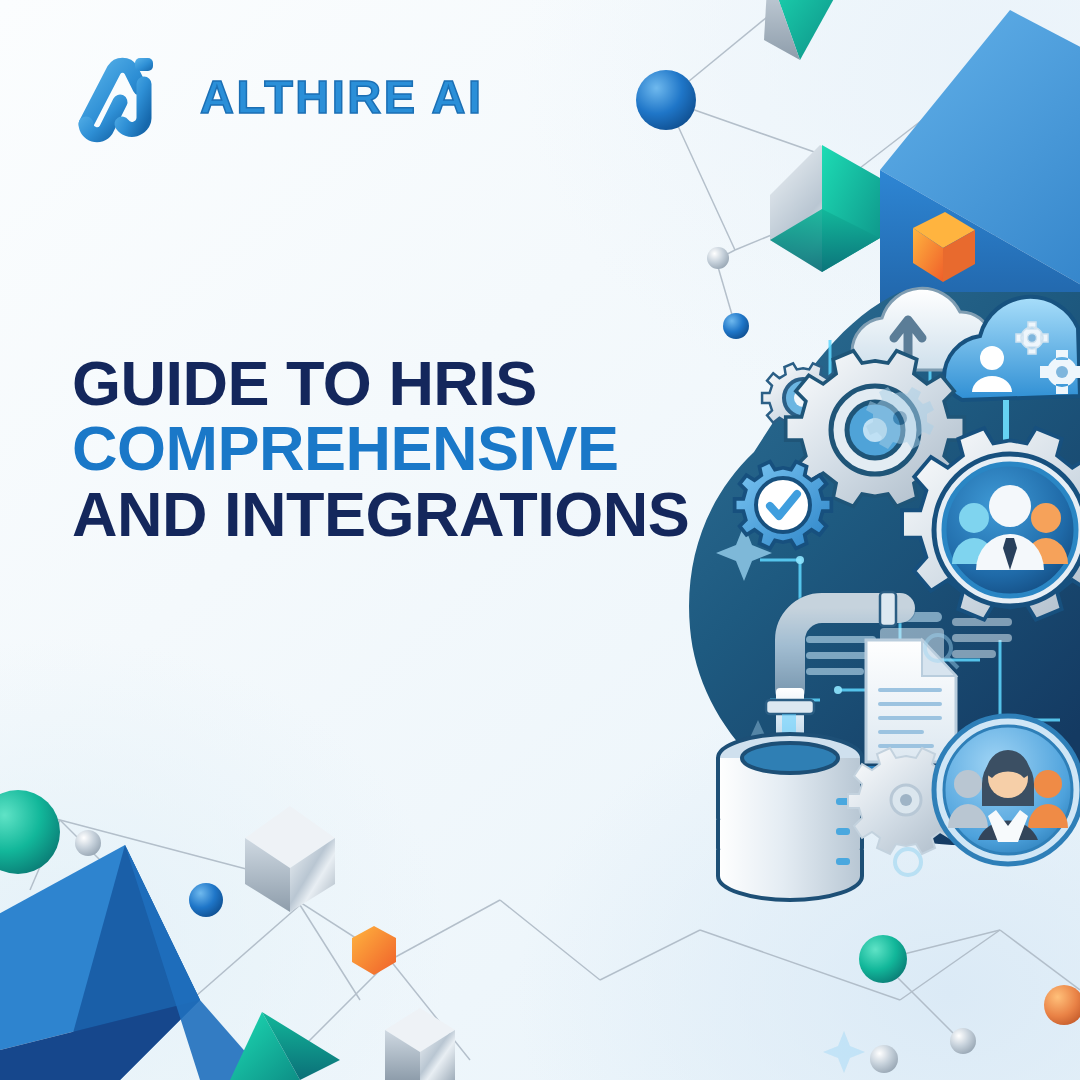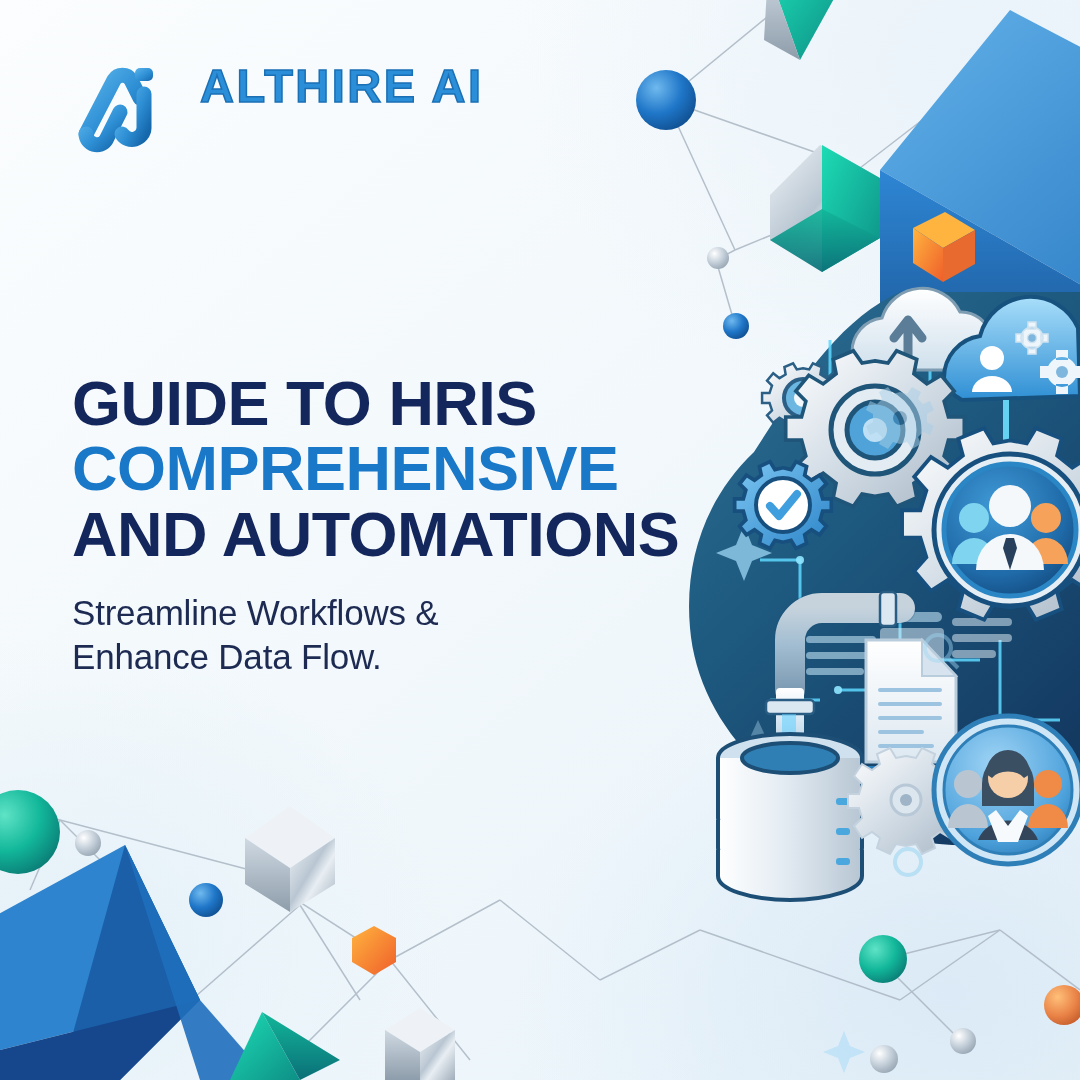--- a/index.html
+++ b/index.html
@@ -25,21 +25,21 @@
     font-size:63px;margin:0 0 3px 0;white-space:nowrap;
     text-shadow:0 1px 0 rgba(255,255,255,.35);
   }
   .hl.blue{color:#1a78c8;}
   .hl.navy{color:#14275c;}
   .sub{
     margin:26px 0 0 0;color:#1d2a52;font-size:35px;line-height:1.25;
     font-weight:400;letter-spacing:-0.2px;
   }
   .sub span{display:block;}
-  .logo{position:absolute;z-index:6;left:74px;top:58px;display:flex;align-items:flex-start;gap:16px;}
+  .logo{position:absolute;z-index:6;left:74px;top:48px;display:flex;align-items:center;gap:16px;}
   .logo-word{
     font-size:47px;font-weight:700;letter-spacing:2.5px;
     color:#2a8fd8;-webkit-text-stroke:1.5px #1b6fb4;
   }
 </style>
 </head>
 <body>
 
 <div class="canvas">
 
@@ -471,22 +471,18 @@
       </defs>
       <path d="M12,76 L40,22 a10,10 0 0 1 17,0 L66,40" fill="none" stroke="url(#lgMark)" stroke-width="15" stroke-linecap="round" stroke-linejoin="round"></path>
       <path d="M12,76 a11,11 0 0 0 20,6 L46,54" fill="none" stroke="url(#lgMark)" stroke-width="15" stroke-linecap="round" stroke-linejoin="round"></path>
       <path d="M70,36 L70,70 a12,12 0 0 1 -22,6" fill="none" stroke="url(#lgMark)" stroke-width="15" stroke-linecap="round" stroke-linejoin="round"></path>
       <rect x="61" y="10" width="18" height="13" rx="5" fill="url(#lgMark)"></rect>
     </svg>
     <div class="logo-word" style="color: rgb(42, 143, 216);">ALTHIRE AI</div>
   </div>
 
   <div class="text-col">
-    <h1 class="hl navy" style="color: rgb(20, 39, 92); margin-top: 20px;">GUIDE TO HRIS</h1>
+    <h1 class="hl navy" style="color: rgb(20, 39, 92);">GUIDE TO HRIS</h1>
     <h1 class="hl blue" style="color: rgb(26, 120, 200);">COMPREHENSIVE</h1>
-    <h1 class="hl navy" style="color: rgb(20, 39, 92);">AND AUTOMATIONS</h1>
-    <p class="sub" style="color: rgb(29, 42, 82);">
-      <span>Streamline Workflows &amp;</span>
-      <span>Enhance Data Flow.</span>
-    </p>
+    <h1 class="hl navy" style="color: rgb(20, 39, 92);">AND INTEGRATIONS</h1>
   </div>
 
 </div>
 
 </body></html>

